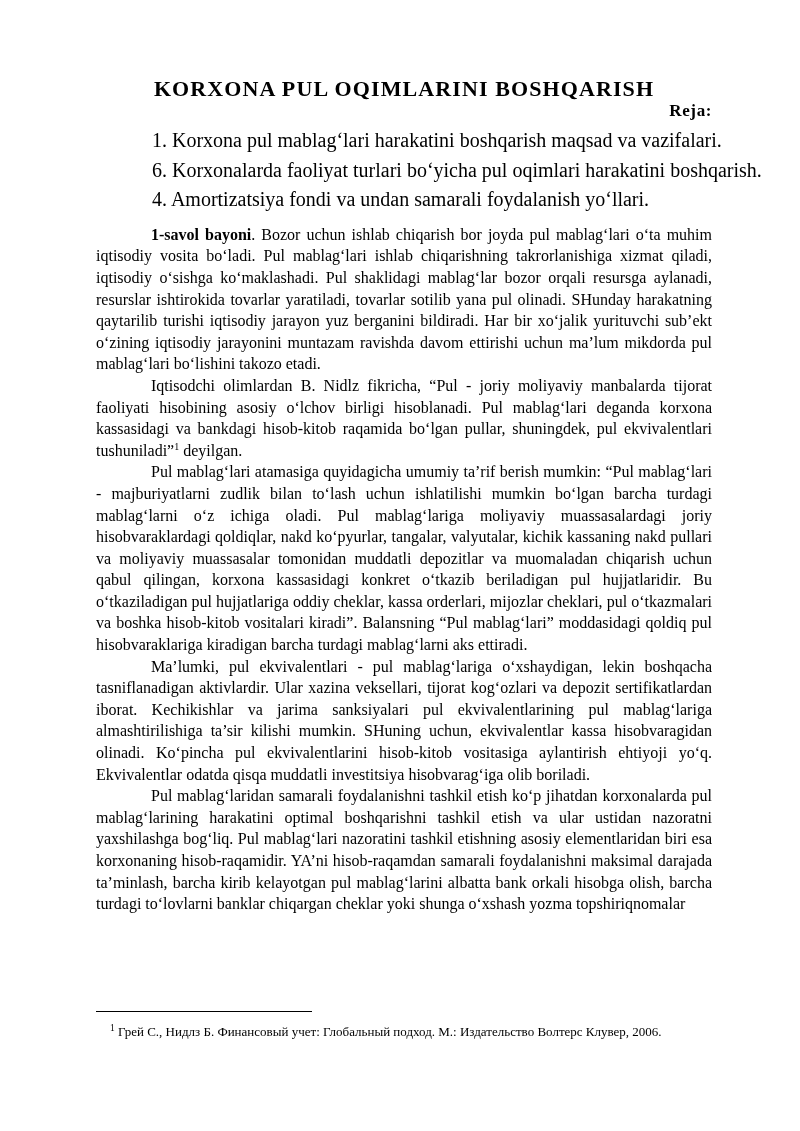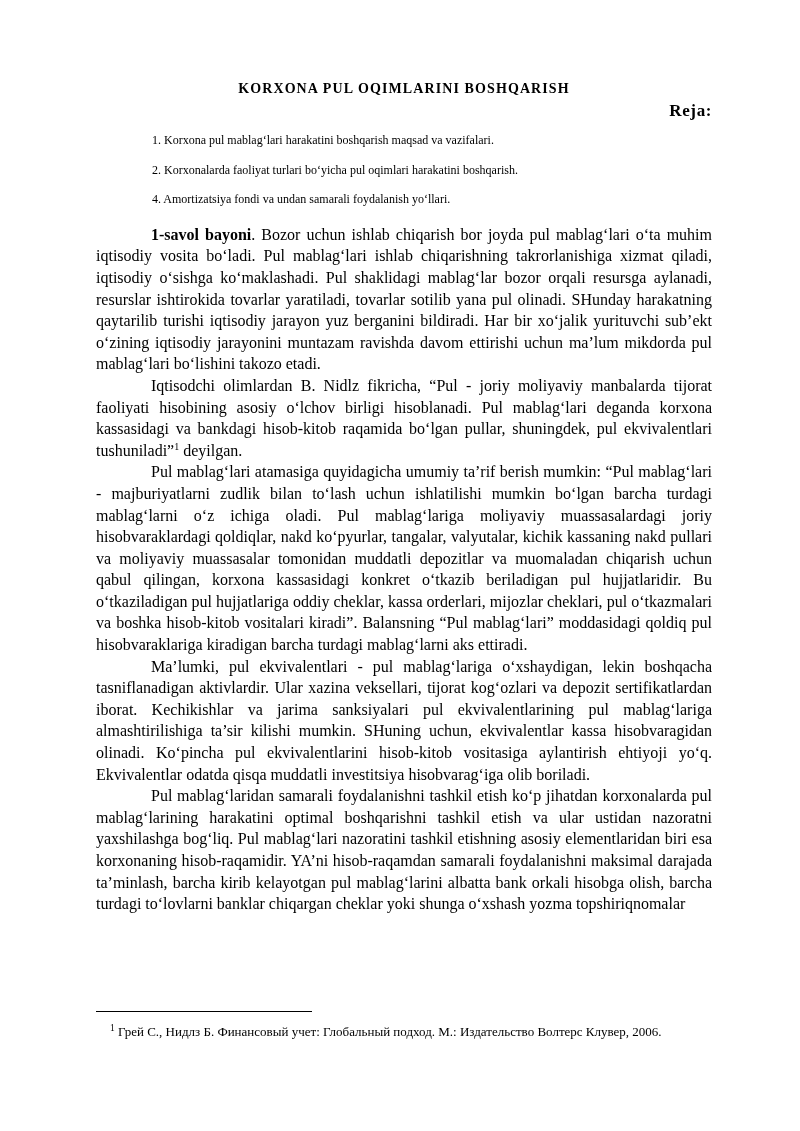--- a/index.html
+++ b/index.html
@@ -17,40 +17,40 @@
     color: #000000;
   }
   .content {
     position: absolute;
     left: 96px;
     top: 78px;
     width: 616px;
   }
   .doc-title {
     margin: 0;
-    font-size: 14px;
+    font-size: 22px;
     font-weight: bold;
     text-align: center;
     letter-spacing: 1.1px;
     line-height: 22px;
   }
   .plan-heading {
     margin: 0;
     font-size: 17px;
     font-weight: bold;
     text-align: right;
     letter-spacing: 0.6px;
     line-height: 22px;
   }
   .outline {
     margin: 4px 0 0 0;
     padding-left: 56px;
   }
   .outline-item {
-    font-size: 12px;
+    font-size: 20px;
     line-height: 21.6px;
     white-space: nowrap;
     margin-top: 8px;
   }
   .para {
     margin: 0;
     font-size: 16px;
     line-height: 21.6px;
     text-align: justify;
     text-indent: 55px;
@@ -88,21 +88,21 @@
 <body>
 
 <div class="page">
   <div class="content">
 
     <h1 class="doc-title">KORXONA PUL OQIMLARINI BOSHQARISH</h1>
     <h2 class="plan-heading">Reja:</h2>
 
     <div class="outline">
       <div class="outline-item">1. Korxona pul mablag‘lari harakatini boshqarish maqsad va vazifalari.</div>
-      <div class="outline-item">2. Korxonalarda faoliyat turlari bo‘yicha pul oqimlari harakatini boshqarish.</div>
+      <div class="outline-item">6. Korxonalarda faoliyat turlari bo‘yicha pul oqimlari harakatini boshqarish.</div>
       <div class="outline-item">4. Amortizatsiya fondi va undan samarali foydalanish yo‘llari.</div>
     </div>
 
     <p class="para first-body"><b>1-savol bayoni</b><span>. Bozor uchun ishlab chiqarish bor joyda pul mablag‘lari o‘ta muhim iqtisodiy vosita bo‘ladi. Pul mablag‘lari ishlab chiqarishning takrorlanishiga xizmat qiladi, iqtisodiy o‘sishga ko‘maklashadi. Pul shaklidagi mablag‘lar bozor orqali resursga aylanadi, resurslar ishtirokida tovarlar yaratiladi, tovarlar sotilib yana pul olinadi. SHunday harakatning qaytarilib turishi iqtisodiy jarayon yuz berganini bildiradi. Har bir xo‘jalik yurituvchi sub’ekt o‘zining iqtisodiy jarayonini muntazam ravishda davom ettirishi uchun ma’lum mikdorda pul mablag‘lari bo‘lishini takozo etadi.</span></p>
 
     <p class="para"><span>Iqtisodchi olimlardan B. Nidlz fikricha, “Pul - joriy moliyaviy manbalarda tijorat faoliyati hisobining asosiy o‘lchov birligi hisoblanadi. Pul mablag‘lari deganda korxona kassasidagi va bankdagi hisob-kitob raqamida bo‘lgan pullar, shuningdek, pul ekvivalentlari tushuniladi”</span><sup class="fnref">1</sup><span> deyilgan.</span></p>
 
     <p class="para"><span>Pul mablag‘lari atamasiga quyidagicha umumiy ta’rif berish mumkin: “Pul mablag‘lari - majburiyatlarni zudlik bilan to‘lash uchun ishlatilishi mumkin bo‘lgan barcha turdagi mablag‘larni o‘z ichiga oladi. Pul mablag‘lariga moliyaviy muassasalardagi joriy hisobvaraklardagi qoldiqlar, nakd ko‘pyurlar, tangalar, valyutalar, kichik kassaning nakd pullari va moliyaviy muassasalar tomonidan muddatli depozitlar va muomaladan chiqarish uchun qabul qilingan, korxona kassasidagi konkret o‘tkazib beriladigan pul hujjatlaridir. Bu o‘tkaziladigan pul hujjatlariga oddiy cheklar, kassa orderlari, mijozlar cheklari, pul o‘tkazmalari va boshka hisob-kitob vositalari kiradi”. Balansning “Pul mablag‘lari” moddasidagi qoldiq pul hisobvaraklariga kiradigan barcha turdagi mablag‘larni aks ettiradi.</span></p>
 
     <p class="para"><span>Ma’lumki, pul ekvivalentlari - pul mablag‘lariga o‘xshaydigan, lekin boshqacha tasniflanadigan aktivlardir. Ular xazina veksellari, tijorat kog‘ozlari va depozit sertifikatlardan iborat. Kechikishlar va jarima sanksiyalari pul ekvivalentlarining pul mablag‘lariga almashtirilishiga ta’sir kilishi mumkin. SHuning uchun, ekvivalentlar kassa hisobvaragidan olinadi. Ko‘pincha pul ekvivalentlarini hisob-kitob vositasiga aylantirish ehtiyoji yo‘q. Ekvivalentlar odatda qisqa muddatli investitsiya hisobvarag‘iga olib boriladi.</span></p>

